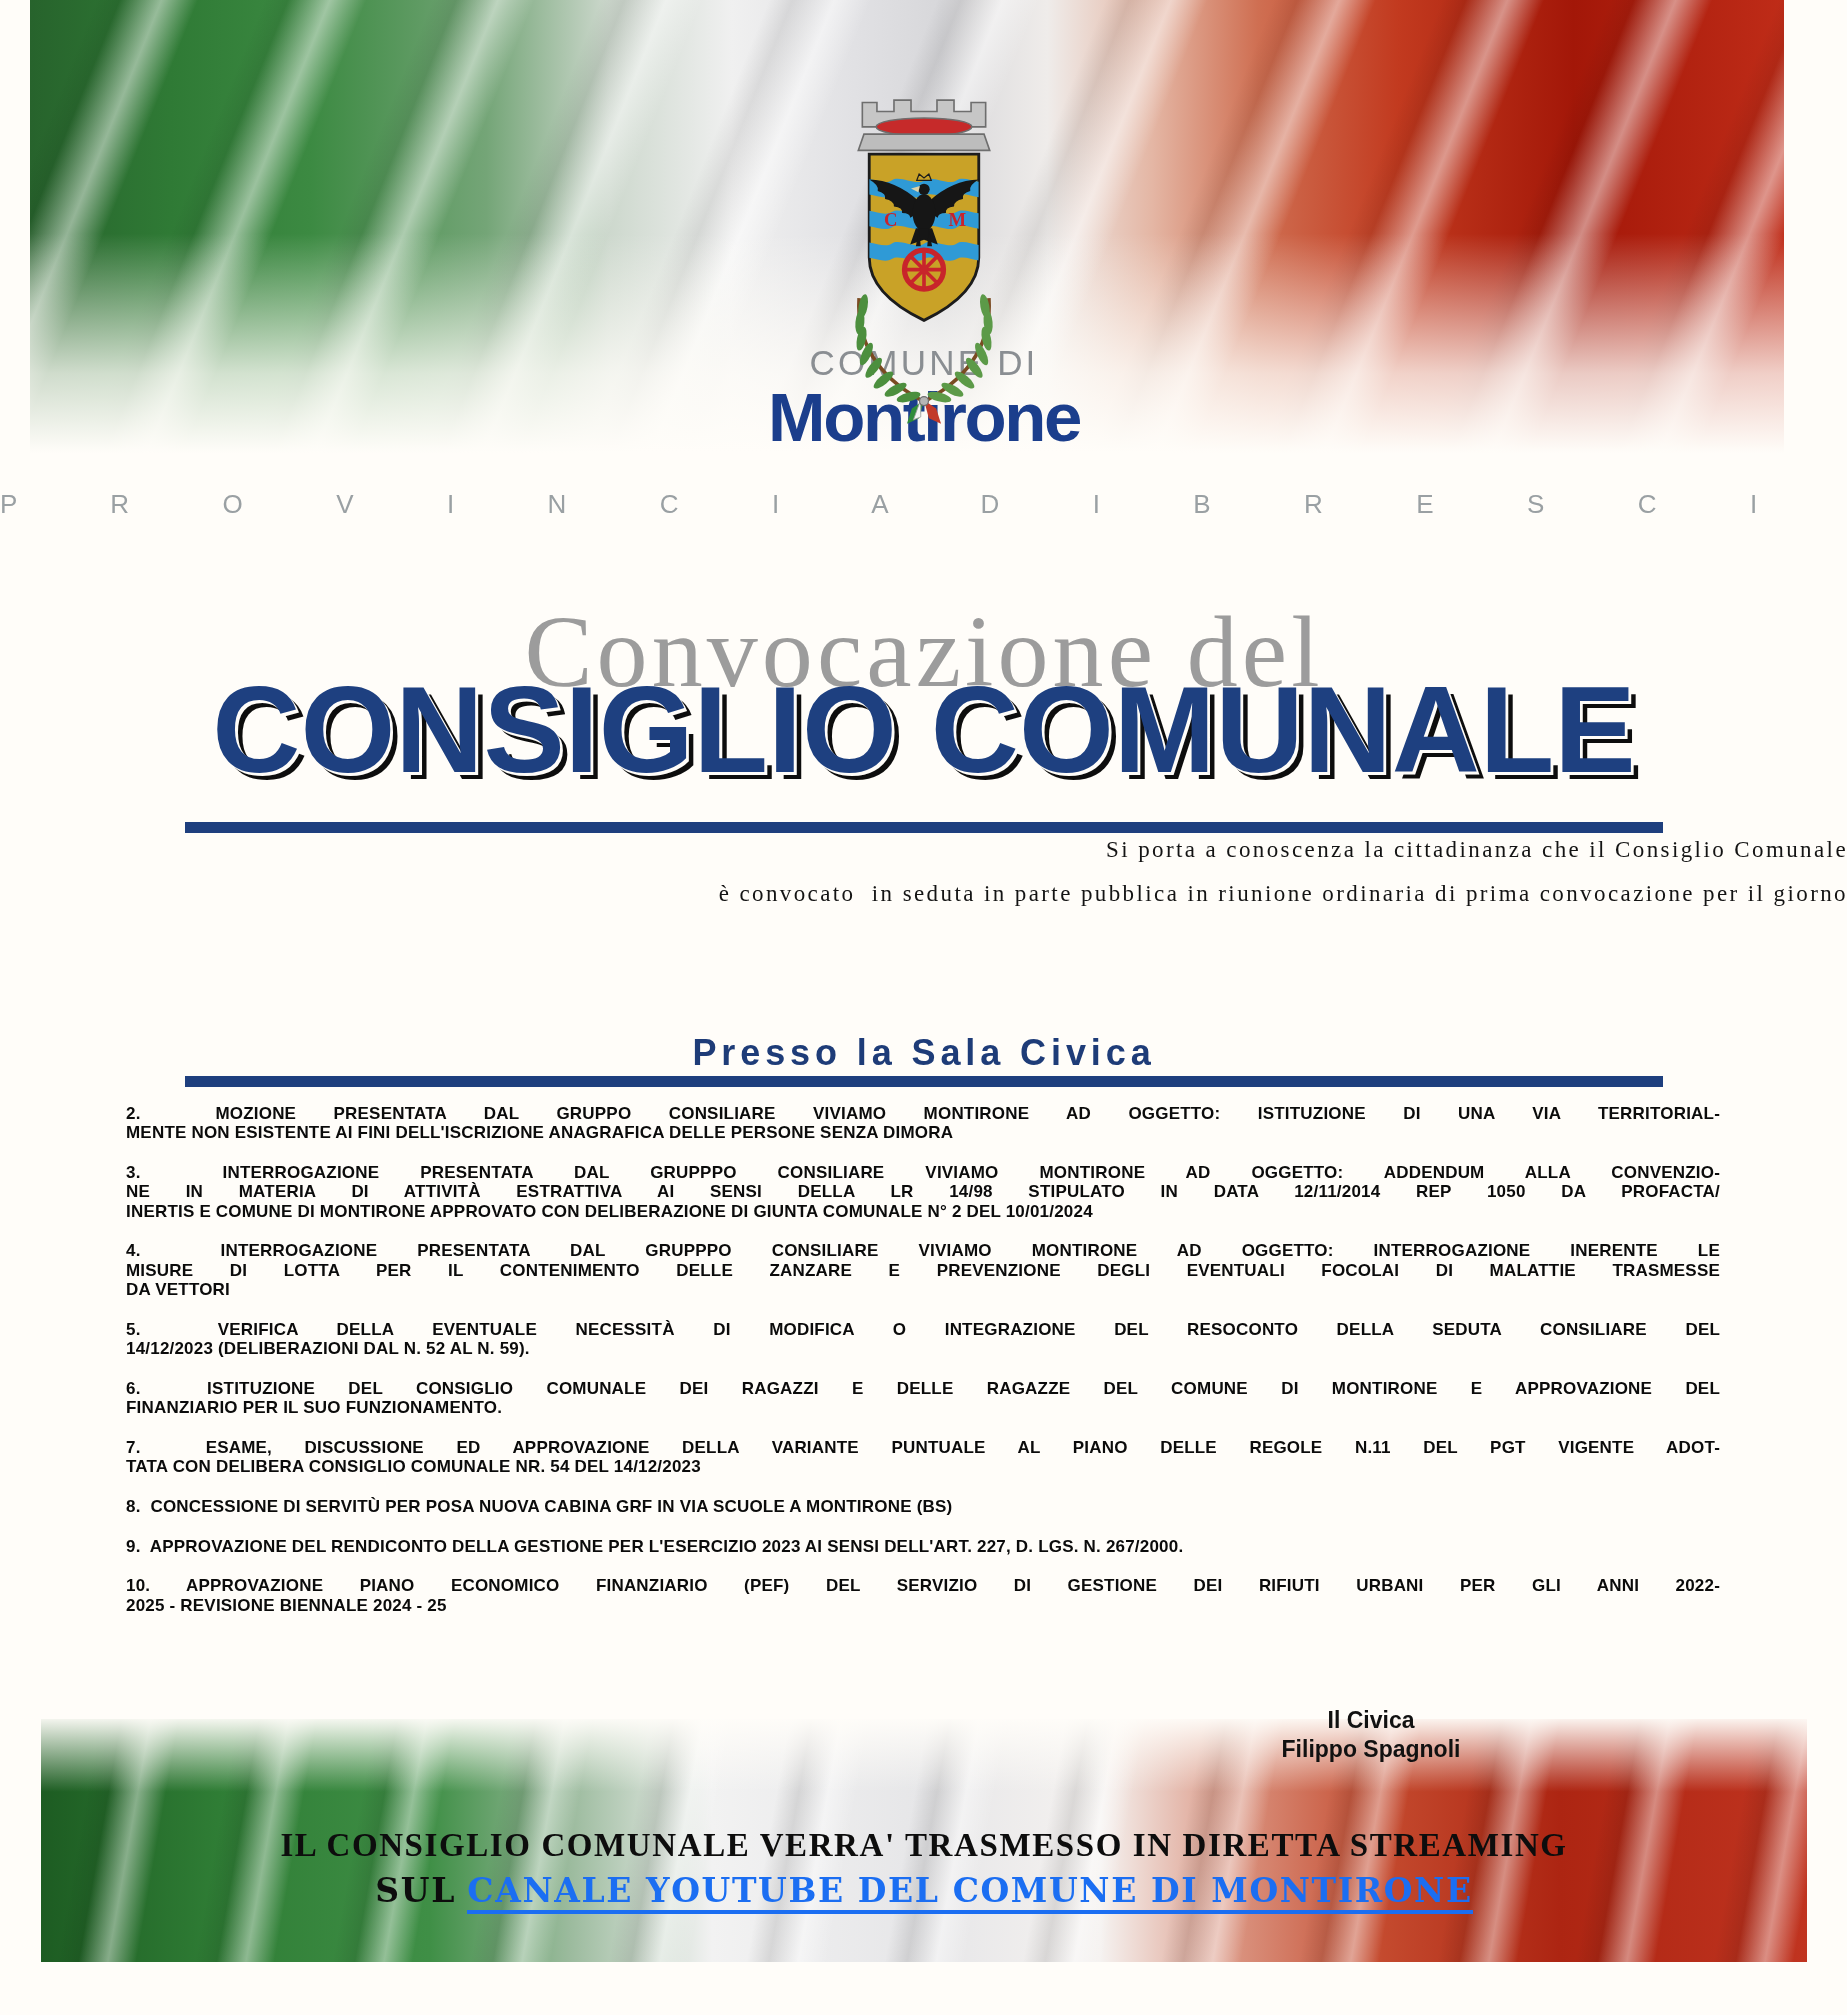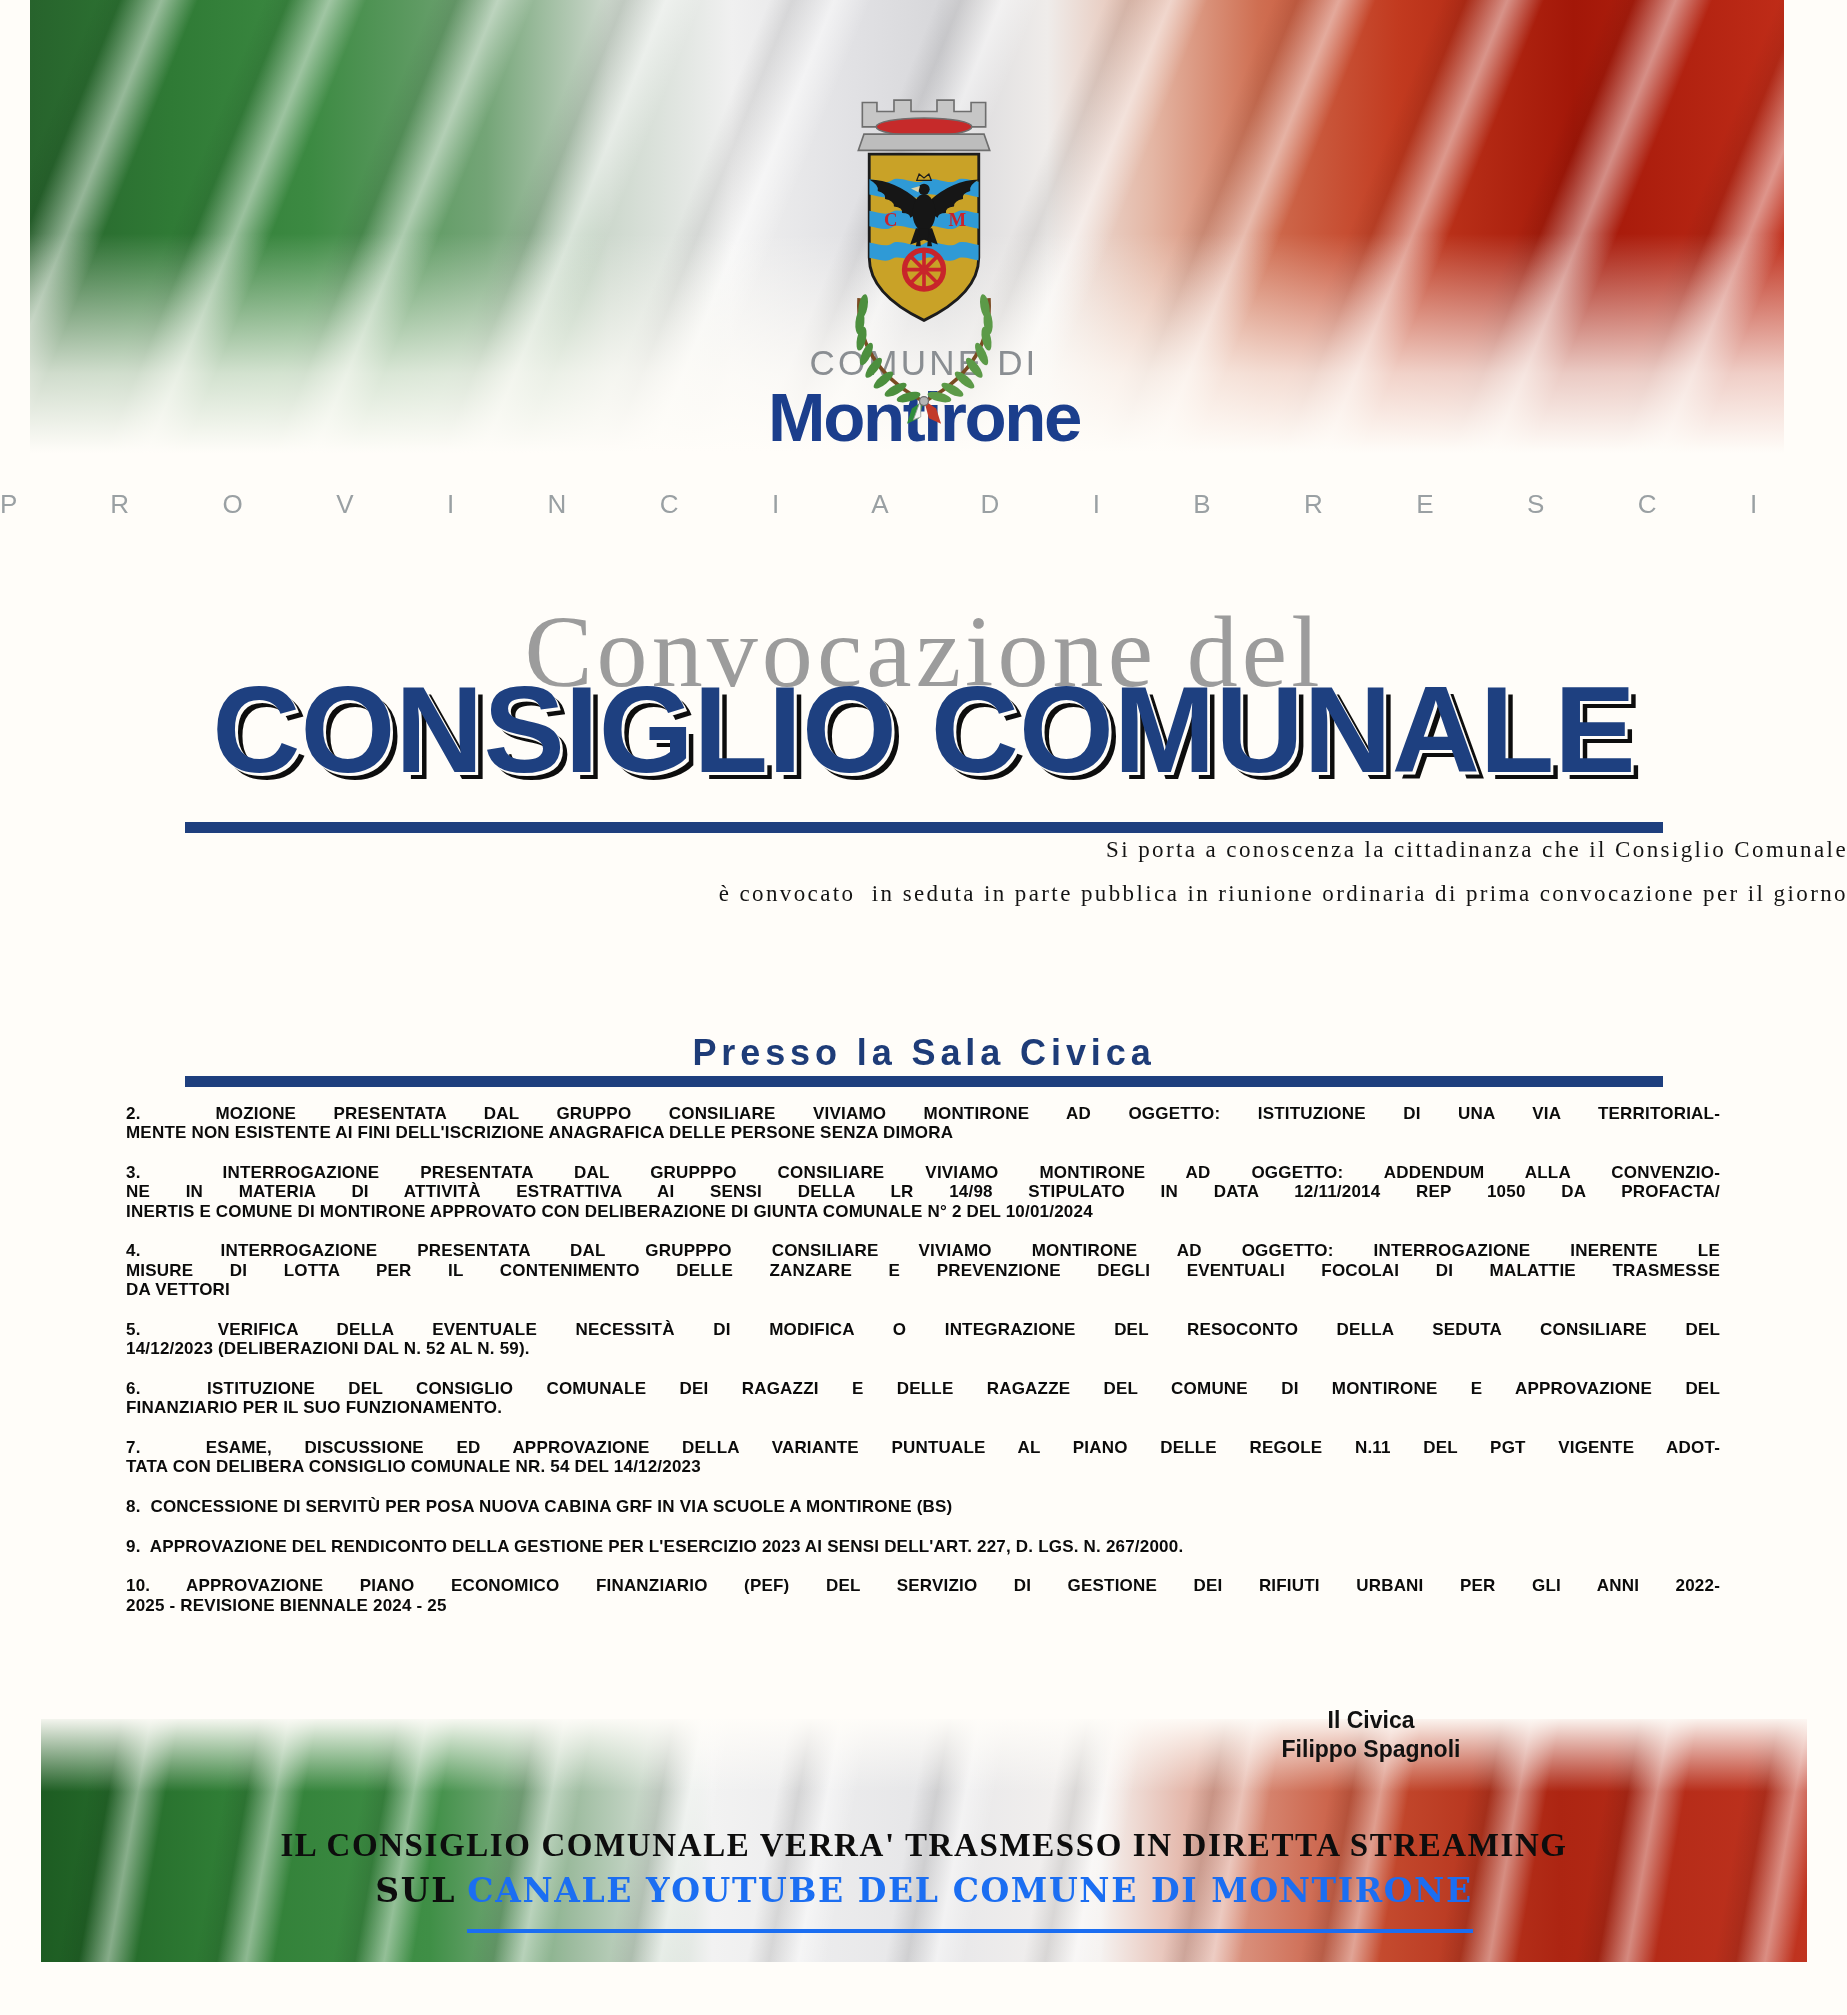--- a/index.html
+++ b/index.html
@@ -99,21 +99,21 @@
     top:1827px; font-family:Liberation Serif, serif; font-size:33px; font-weight:bold;
     letter-spacing:1.6px; color:#0d0d0d; z-index:3;
   }
   #streaming-2 {
     top:1871px; font-family:"DejaVu Serif", serif; font-size:33px; font-weight:bold;
     letter-spacing:1.6px; color:#0d0d0d; z-index:3;
   }
   #streaming-2 .prefix { margin-right:11.4px; }
   #youtube-link {
     color:#1b6ef2; text-decoration:none;
-    border-bottom:4.1px solid #1b6ef2; padding-bottom:19px; cursor:pointer;
+    border-bottom:4.1px solid #1b6ef2; padding-bottom:0; cursor:pointer;
   }
 
   
   #emblem { position:absolute; left:798px; top:79px; z-index:2; }
 </style>
 </head>
 <body>
 
 <div id="poster">
 

